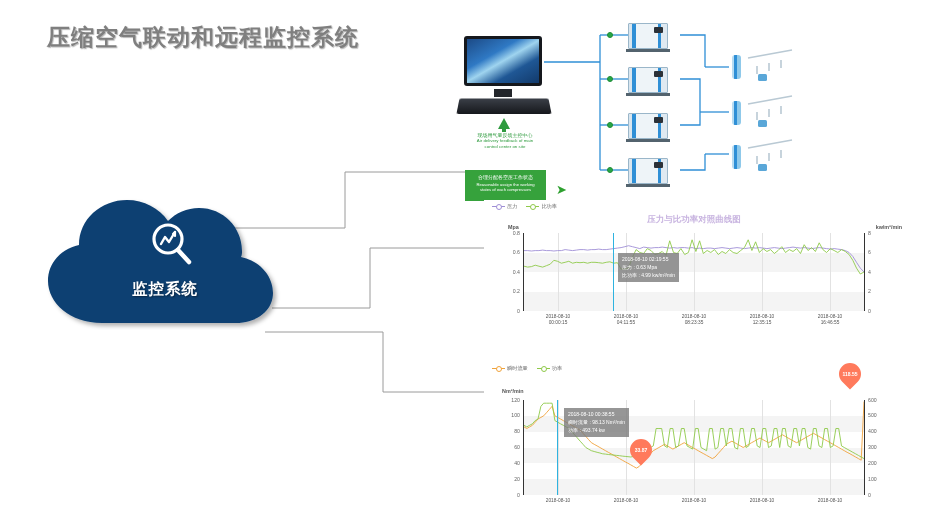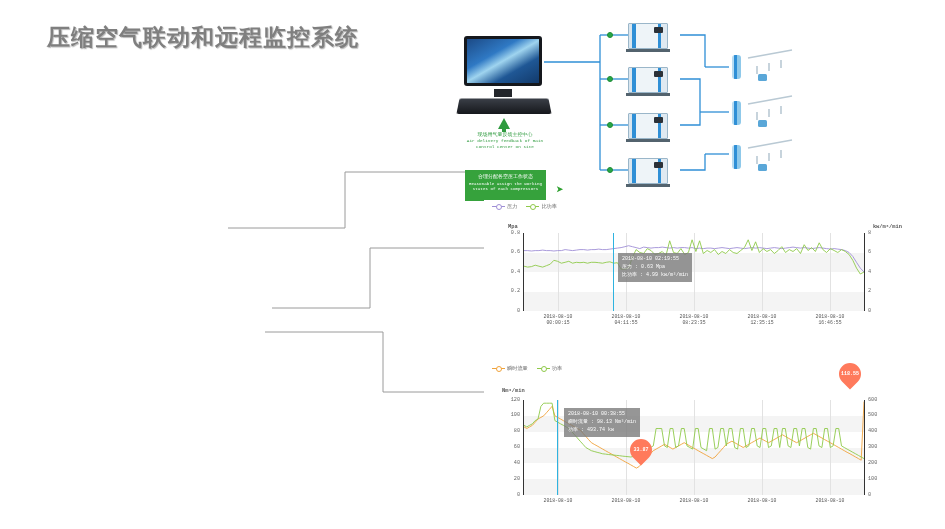--- a/index.html
+++ b/index.html
@@ -1,18 +1,18 @@
 <!DOCTYPE html>
 <html><head>
 <meta charset="utf-8">
 <style>
   * { margin:0; padding:0; box-sizing:border-box; }
   html,body { width:945px; height:529px; background:#ffffff; overflow:hidden;
     font-family:"Liberation Sans","DejaVu Sans",sans-serif; }
-  #page { position:relative; width:945px; height:529px; background:#fff;font-family:Liberation Mono, monospace; }
+  #page { position:relative; width:945px; height:529px; background:#fff; }
 
   
   .page-title{
     position:absolute; left:47px; top:22px;
     font-size:23px; font-weight:bold; color:#7f7f7f; letter-spacing:1px;
     text-shadow:1px 1px 1px rgba(0,0,0,.28);
     white-space:nowrap;
   }
 
   
@@ -112,20 +112,53 @@
 
   <svg class="conn" style="left:0;top:0;width:945px;height:529px;pointer-events:none">
 
     <polyline points="228,228 345,228 345,172 498,172" fill="none" stroke="#9a9a9a" stroke-width="1"></polyline>
 
     <polyline points="272,308 370,308 370,248 487,248" fill="none" stroke="#9a9a9a" stroke-width="1"></polyline>
 
     <polyline points="265,332 383,332 383,392 484,392" fill="none" stroke="#9a9a9a" stroke-width="1"></polyline>
   </svg>
 
+  <div class="cloud-wrap">
+    <svg width="250" height="135" viewBox="0 0 250 135">
+      <defs>
+        <filter id="cshadow" x="-20%" y="-20%" width="150%" height="150%">
+          <feDropShadow dx="3" dy="3" stdDeviation="2" flood-color="#000" flood-opacity="0.3"></feDropShadow>
+        </filter>
+      </defs>
+      <path filter="url(#cshadow)" fill="#0c3f72" d="
+        M62,128
+        C30,128 8,108 8,86
+        C8,68 21,54 39,50
+        C39,24 61,5 87,5
+        C104,5 119,13 128,26
+        C136,18 147,13 159,13
+        C183,13 202,32 202,56
+        C202,58 202,60 201,62
+        C220,66 233,81 233,98
+        C233,116 216,128 196,128
+        Z"></path>
+    </svg>
+
+    
+    <span class="mag-icon">
+      <svg width="48" height="48" viewBox="0 0 48 48">
+        <circle cx="20" cy="18" r="14" fill="none" stroke="#ffffff" stroke-width="3.2"></circle>
+        <polyline points="13,23 17,16 21,21 27,11" fill="none" stroke="#ffffff" stroke-width="2.4" stroke-linecap="round" stroke-linejoin="round"></polyline>
+        <polyline points="25,13 27,11 27,15" fill="none" stroke="#ffffff" stroke-width="2.2" stroke-linecap="round" stroke-linejoin="round"></polyline>
+        <line x1="30" y1="29" x2="41" y2="41" stroke="#ffffff" stroke-width="4.5" stroke-linecap="round"></line>
+      </svg>
+    </span>
+
+    <div class="cloud-label">监控系统</div>
+  </div>
 
   <div class="schematic">
 
     <div class="monitor-screen"></div>
     <div class="monitor-stand"></div>
     <div class="keyboard"></div>
     <div class="tree"></div>
     <div class="tree2"></div>
 
     <div class="mon-cap" style="left:18px;top:110px;">
@@ -203,20 +236,21 @@
     <div class="chart-legend" id="c1-legend" style="left:8px;top:3px;">
         <span class="lg-item">
           <span class="lg-mark" style="color: rgb(159, 143, 214); background: rgb(159, 143, 214);"></span>
           <span style="color: rgb(102, 102, 102);">压力</span>
         </span>
         <span class="lg-item">
           <span class="lg-mark" style="color: rgb(143, 201, 74); background: rgb(143, 201, 74);"></span>
           <span style="color: rgb(102, 102, 102);">比功率</span>
         </span>
       </div>
+    <div class="chart-title" style="top:14px;color:#c8b4e0;">压力与比功率对照曲线图</div>
     <div class="axis-unit" style="left:24px;top:24px;">Mpa</div>
     <div class="axis-unit" style="right:2px;top:24px;">kw/m³/min</div>
     <div id="c1-body" style="position:absolute;left:0;top:0;width:100%;height:100%;">
         <div style="position: absolute; left: 40px; top: 33px; width: 340px; height: 78px; background: rgb(255, 255, 255);"></div>
         <div style="position: absolute; left: 40px; top: 52.5px; width: 340px; height: 19.5px; background: rgb(244, 244, 244);"></div>
         <div style="position: absolute; left: 40px; top: 91.5px; width: 340px; height: 19.5px; background: rgb(244, 244, 244);"></div>
         <div class="tick" style="left: 18px; top: 29.5px; width: 18px; text-align: right;">0.8</div>
         <div class="tick" style="left: 18px; top: 49px; width: 18px; text-align: right;">0.6</div>
         <div class="tick" style="left: 18px; top: 68.5px; width: 18px; text-align: right;">0.4</div>
         <div class="tick" style="left: 18px; top: 88px; width: 18px; text-align: right;">0.2</div>

